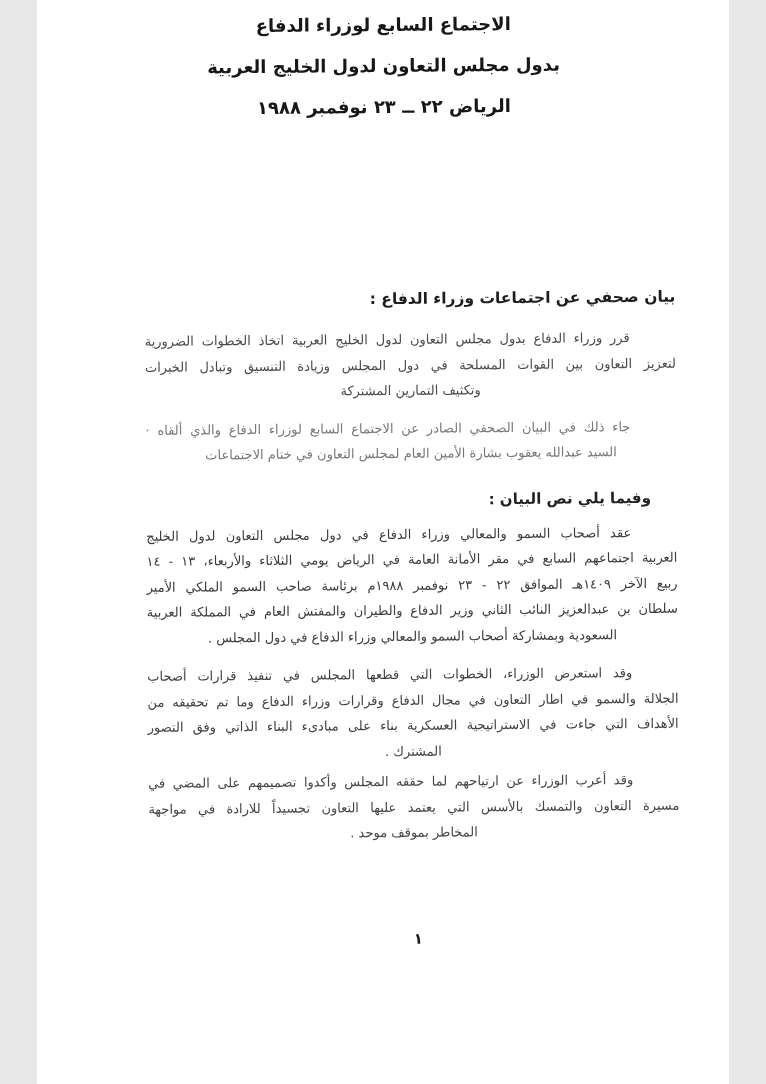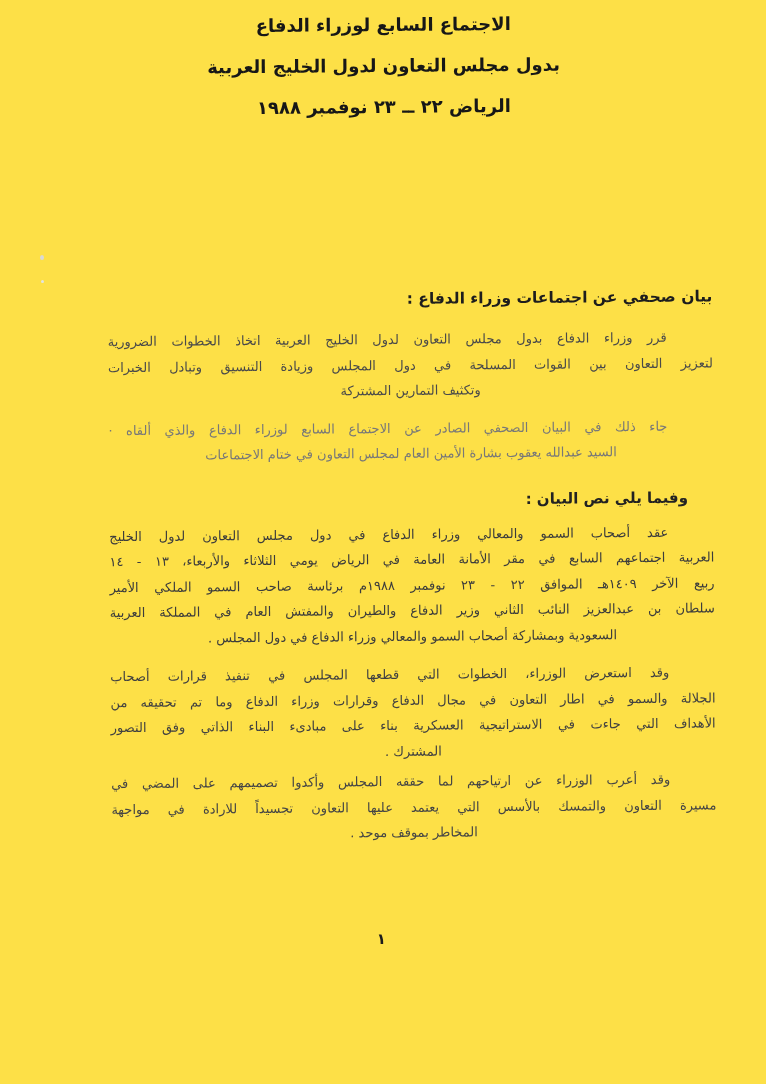--- a/index.html
+++ b/index.html
@@ -2,24 +2,24 @@
 <html lang="ar" dir="rtl"><head>
 <meta charset="utf-8">
 <style>
   html, body {
     margin: 0;
     padding: 0;
     background: #e8e8e8;
   }
   .page {
     position: relative;
-    width: 766px;
+    width: 692px;
     height: 1084px;
     margin: 0 auto;
-    background: #fde047;
+    background: #ffffff;
     overflow: hidden;
     direction: rtl;
     font-family: "DejaVu Sans", sans-serif;
     color: #222;
   }
   .content {
     position: absolute;
     top: 0;
     right: 0;
     left: 0;

